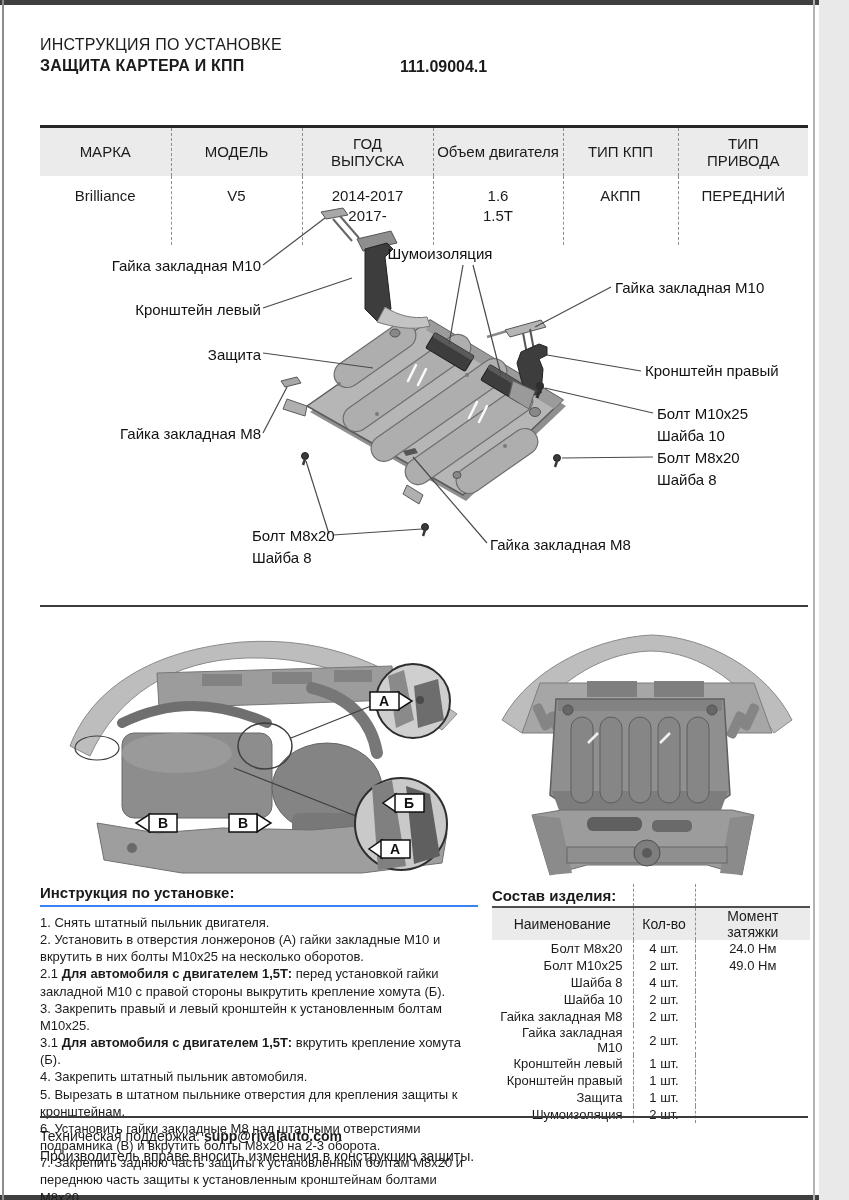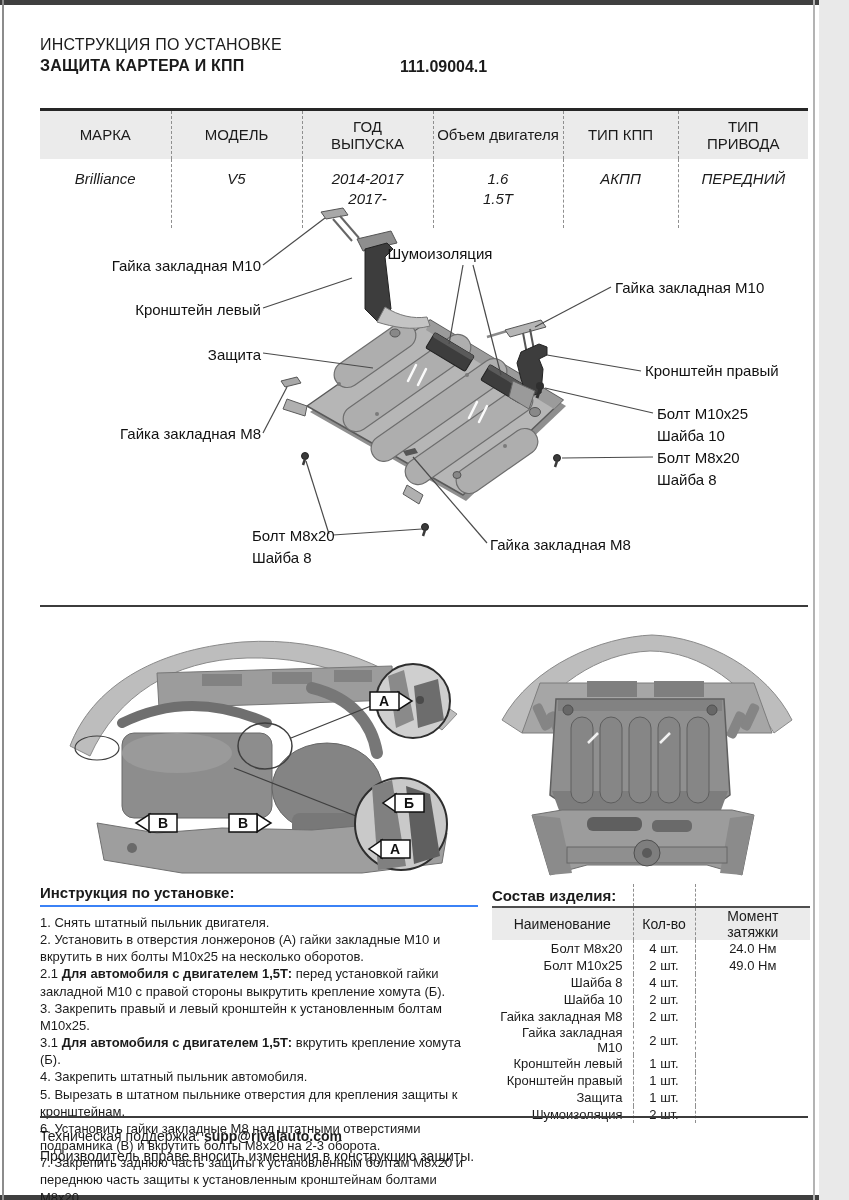--- a/index.html
+++ b/index.html
@@ -9,25 +9,25 @@
   .edge-top{position:absolute;left:0;top:0;width:100%;height:5px;background:#3f3f3f;}
   .edge-bottom{position:absolute;left:0;bottom:0;width:100%;height:5px;background:#3f3f3f;}
   .edge-left{position:absolute;left:2px;top:0;width:2px;height:100%;background:#8c8c8c;}
   .edge-right{position:absolute;right:4px;top:0;width:2px;height:100%;background:#b3b3b3;}
   
   .hdr{position:absolute;left:40px;top:36px;}
   .hdr .t1{font-size:16px;font-weight:500;letter-spacing:.2px;}
   .hdr .t2{font-size:16px;font-weight:700;margin-top:3px;letter-spacing:.2px;}
   .partnum{position:absolute;left:400px;top:58px;font-size:16px;font-weight:700;}
   
-  .vt{position:absolute;left:40px;top:108px;width:768px;border-collapse:collapse;table-layout:fixed;}
+  .vt{position:absolute;left:40px;top:125px;width:768px;border-collapse:collapse;table-layout:fixed;}
   .vt th,.vt td{text-align:center;vertical-align:middle;font-weight:400;}
   .vt thead tr{background:#ebebeb;}
   .vt thead th{font-size:15px;height:46px;white-space:pre-line;line-height:1.15;border-top:3px solid #262626;}
-  .vt tbody td{font-size:15px;height:58px;white-space:pre-line;line-height:1.3;padding-top:2px;vertical-align:top;padding-top:10px;font-style:italic;}
+  .vt tbody td{font-size:15px;height:58px;white-space:pre-line;line-height:1.3;padding-top:2px;vertical-align:top;padding-top:10px;}
   .vt th+th,.vt td+td{border-left:1px dashed #8f8f8f;}
   
   .divider{position:absolute;left:40px;width:768px;height:2px;background:#3c3c3c;}
   
   .diagram{position:absolute;left:35px;top:203px;}
   .photo-left{position:absolute;left:62px;top:628px;}
   .photo-right{position:absolute;left:492px;top:625px;}
   svg text{font-family:"Liberation Sans",sans-serif;}
   .dlabel{font-size:15px;fill:#111;}
   .callout-letter{font-size:14px;font-weight:700;fill:#111;}

